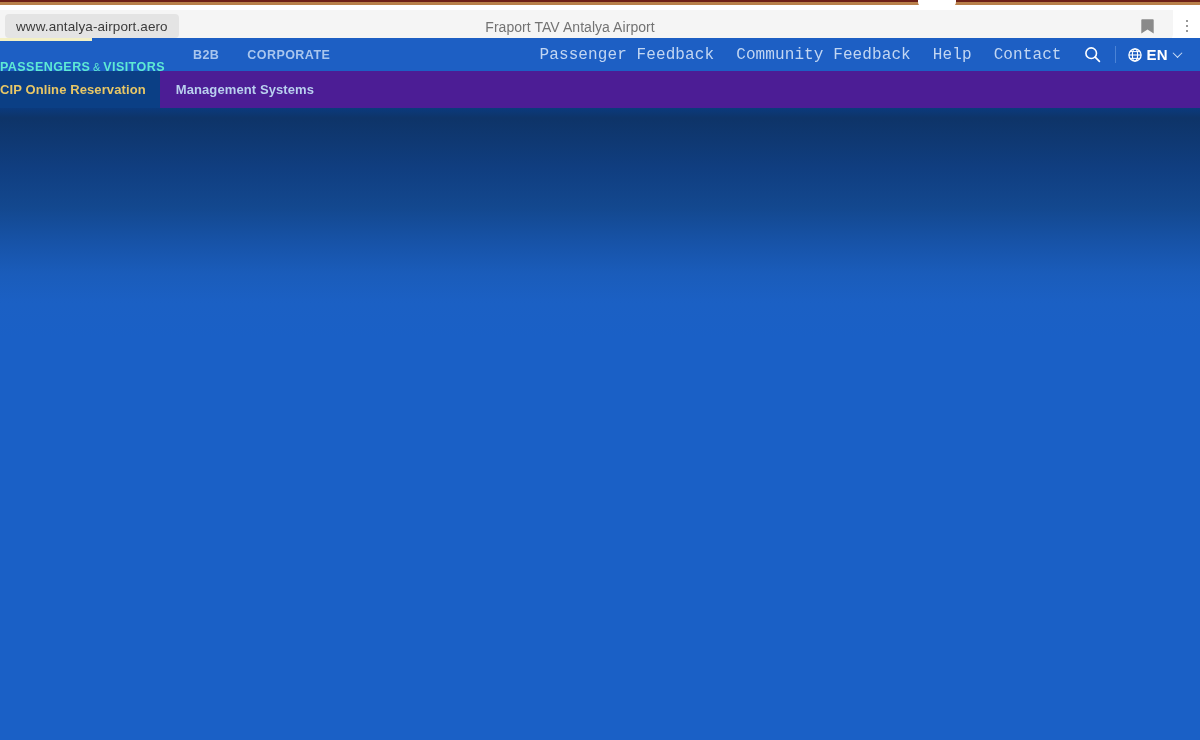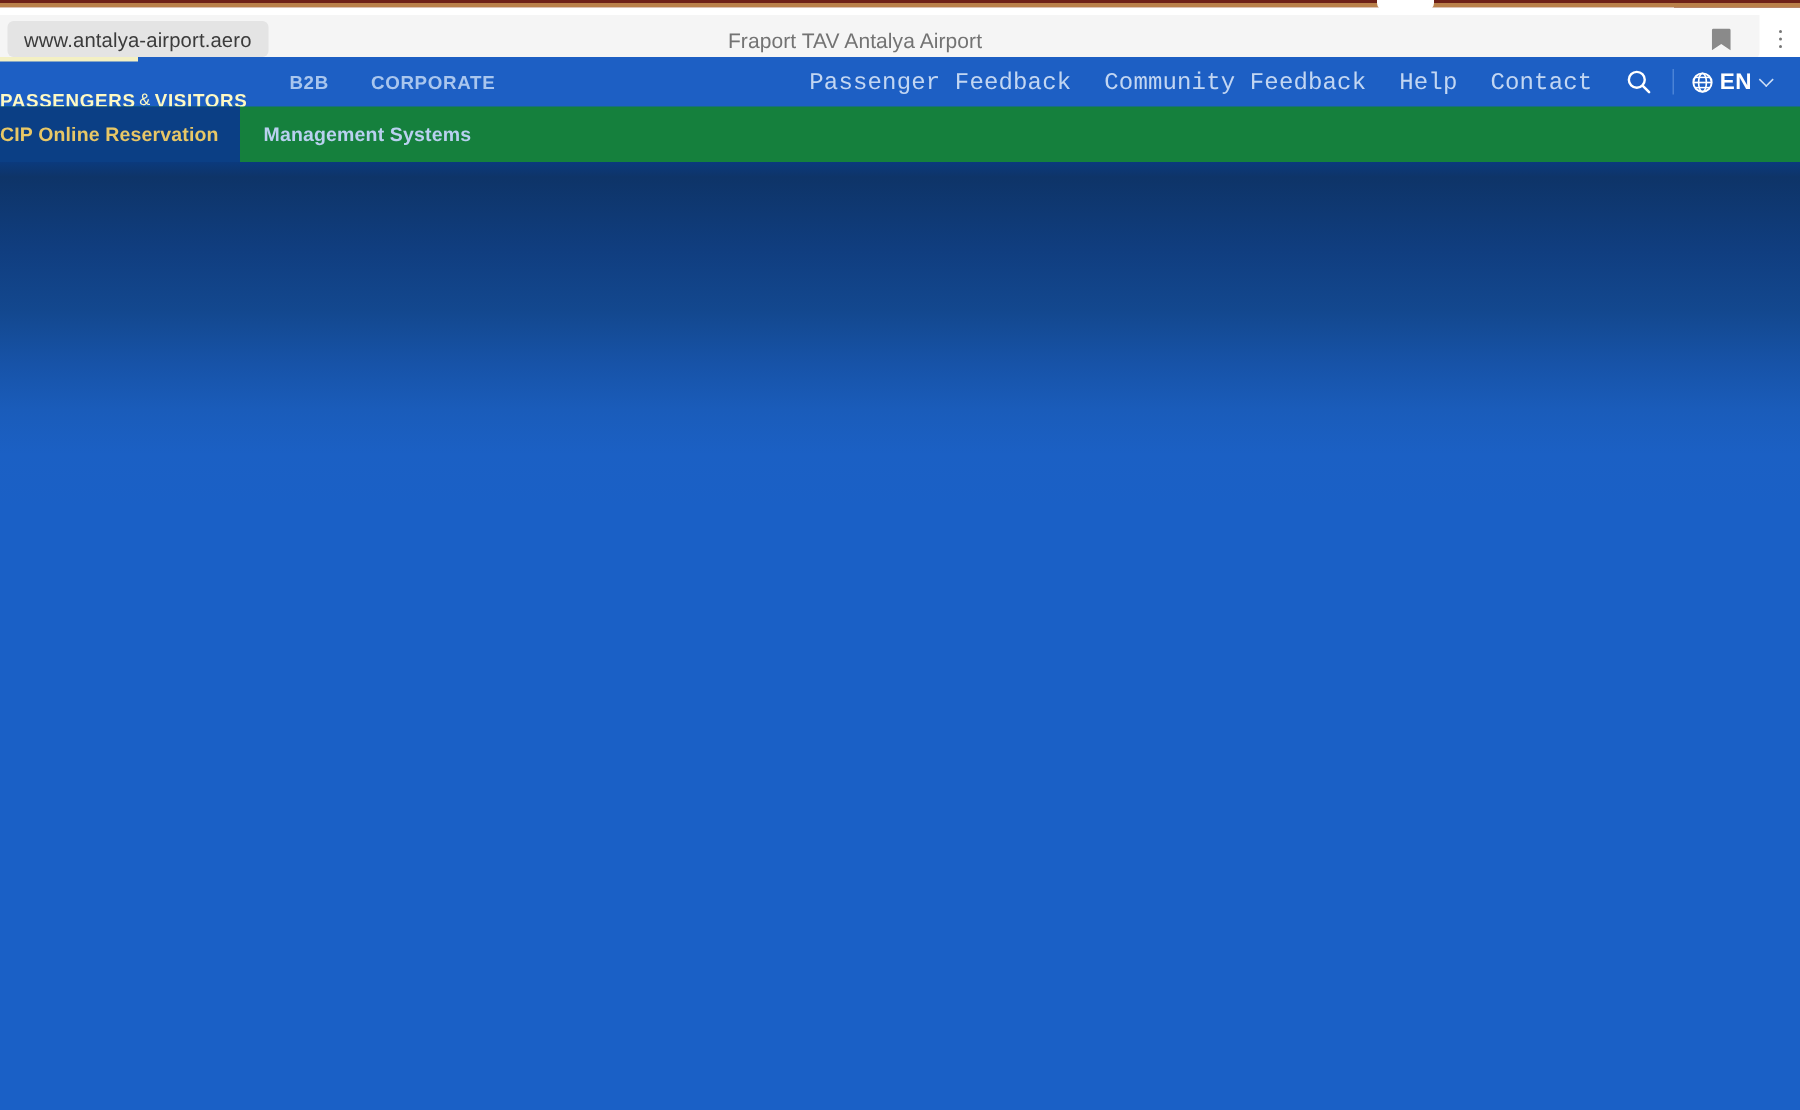--- a/index.html
+++ b/index.html
@@ -141,21 +141,21 @@
     font-weight:bold;
     letter-spacing:0.45px;
     color:#a9c6ee;
     padding:0 14px;
     height:33px;
     display:flex; align-items:center;
     white-space:nowrap;
   }
   .audience-item.first { padding-left:0; }
   .audience-item.active {
-    color:#fef9c3;
+    color:#5eead4;
     margin-top:24px;
   }
   .amp {
     font-weight:normal;
     font-size:11px;
     padding:0 2.5px;
     position:relative;
     top:0.5px;
   }
 
@@ -202,21 +202,21 @@
     border-bottom:1.4px solid #cfdff5;
     transform:rotate(45deg) translate(-1px,-1px);
     margin-left:1px;
   }
 
   
   .nav-secondary {
     position:absolute;
     top:33px; left:0;
     width:1200px; height:37px;
-    background:#15803d;
+    background:#4c1d95;
     display:flex;
     align-items:center;
   }
   .sec-item {
     font-size:13px;
     font-weight:bold;
     color:#b9d0ef;
     height:37px;
     display:flex; align-items:center;
     padding:0 16px;

